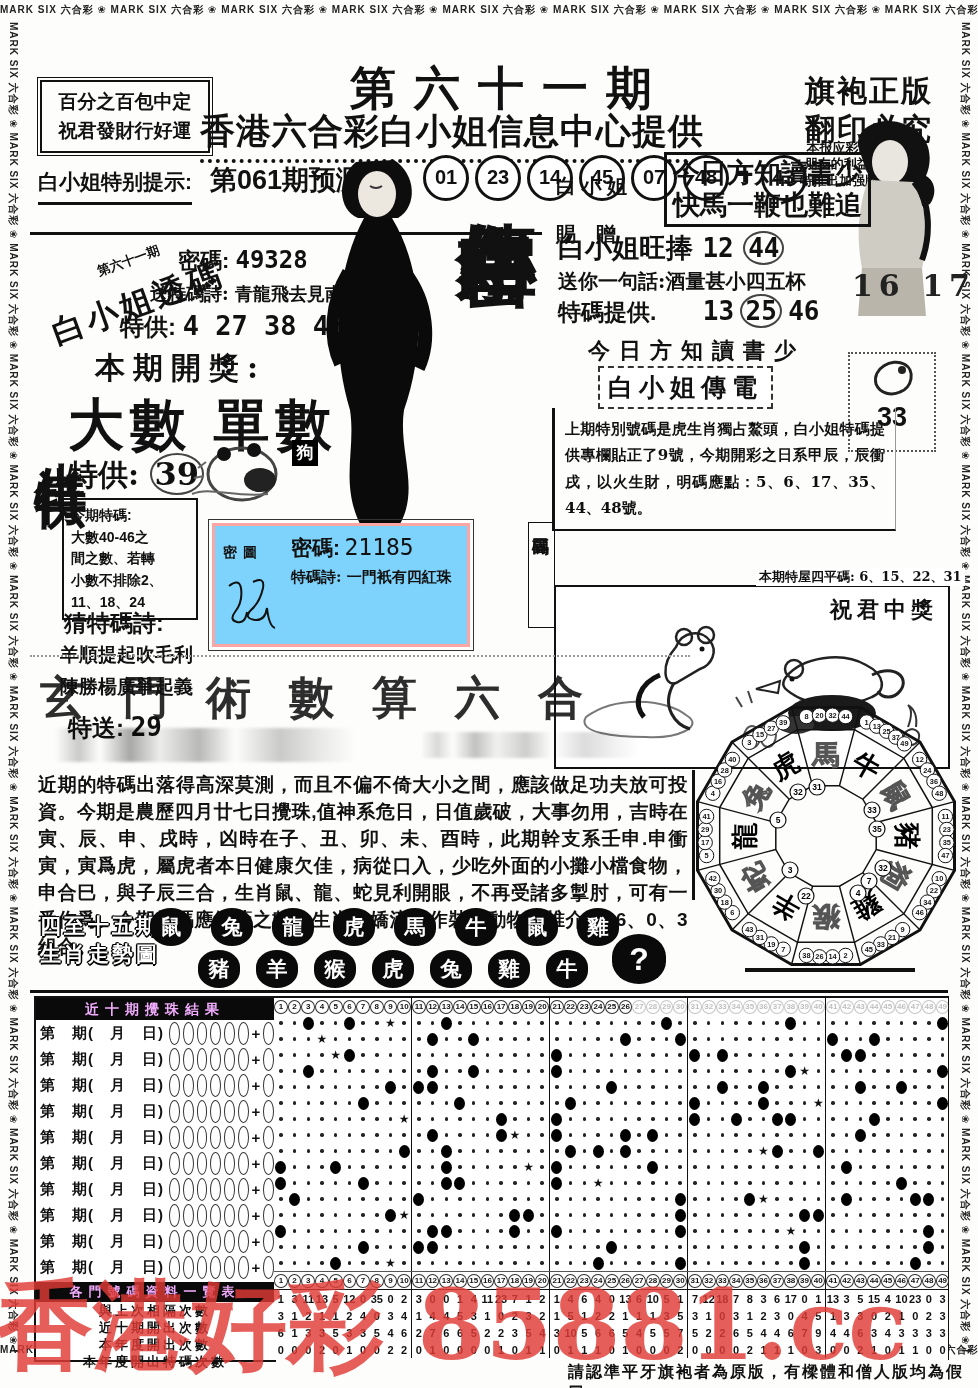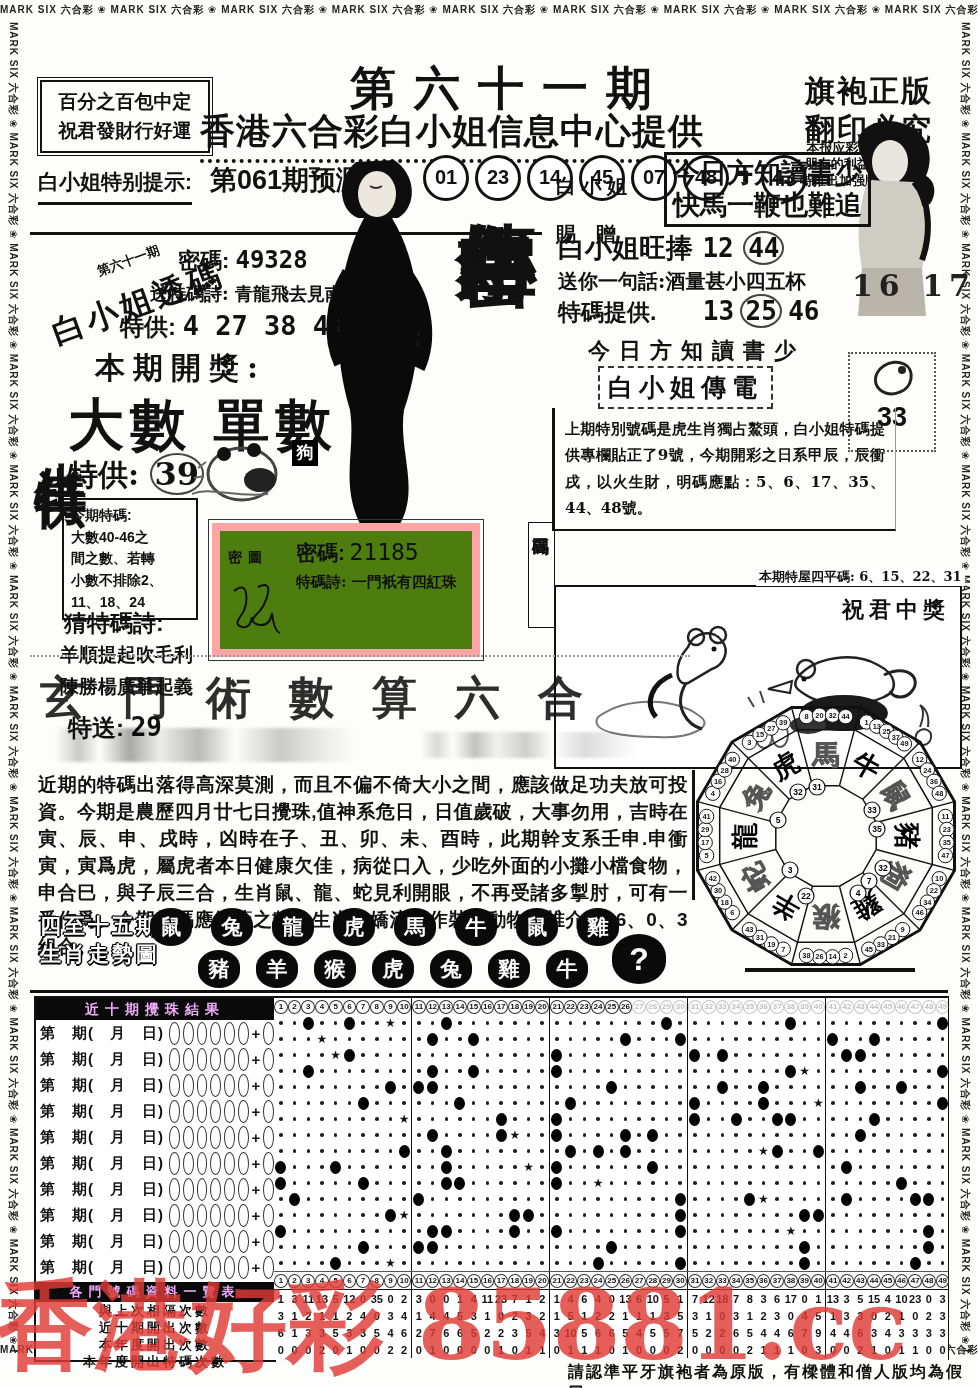--- a/index.html
+++ b/index.html
@@ -30,21 +30,21 @@
   .kv{font-size:22px;font-weight:800;}
   .bignum{font-size:56px;font-weight:900;letter-spacing:6px;white-space:nowrap;}
   .vert{writing-mode:vertical-rl;text-orientation:upright;}
   .tipbox{border:2px solid #111;padding:5px 7px;font-size:14px;font-weight:700;line-height:1.55;}
   
   .motto{border:3px solid #111;text-align:center;font-size:27px;font-weight:900;line-height:1.2;padding:2px 6px;white-space:nowrap;}
   .dashedbox{border:2px dashed #333;text-align:center;font-size:25px;font-weight:800;letter-spacing:6px;padding:3px 8px;background:#fff;}
   .telegram{border-left:3px solid #111;border-bottom:2px solid #111;border-right:1px solid #999;
             padding:8px 10px;font-size:15px;font-weight:700;line-height:1.75;text-align:justify;}
   .ring{border:2px solid #444;border-radius:50%;padding:0 3px;}
-  .ratbox{border:2px solid #111;background:#fff;padding-left:12px;}
+  .ratbox{border:2px solid #111;background:#fff;}
   
   .band{font-size:45px;font-weight:900;letter-spacing:38px;white-space:nowrap;opacity:.88;}
   .smudge{background:linear-gradient(90deg,#0000 0,#0003 8%,#0000 15%,#0005 25%,#0001 35%,#0004 48%,#0000 60%,#0003 75%,#0001 90%,#0000 100%);
           filter:blur(1.5px);border-radius:4px;}
   .article{font-size:19px;font-weight:700;line-height:1.42;text-align:justify;letter-spacing:.5px;}
   
   .outline-label{font-size:21px;font-weight:900;letter-spacing:3px;color:#fff;
       text-shadow:-1.5px 0 #000,1.5px 0 #000,0 -1.5px #000,0 1.5px #000,-1px -1px #000,1px 1px #000;line-height:1.35;}
   .badge{display:inline-block;background:#0a0a0a;color:#fff;border-radius:50% / 45%;
          text-align:center;font-weight:900;}
@@ -176,21 +176,21 @@
       <ellipse cx="99" cy="42" rx="19" ry="23" fill="#ece8e0"></ellipse>
       <path d="M92,34 q6,4 12,0" stroke="#333" stroke-width="2" fill="none"></path>
       <path d="M86,66 L114,66 C146,118 148,196 126,258 C120,298 142,336 122,372 L82,372 C62,330 78,298 72,258 C52,192 58,118 86,66 Z" fill="#0a0a0a"></path>
       <path d="M126,120 C150,150 152,190 140,216" stroke="#0a0a0a" stroke-width="14" fill="none"></path>
       <path d="M70,120 C52,150 50,186 62,212" stroke="#0a0a0a" stroke-width="12" fill="none"></path>
     </svg>
   </div>
   <div class="abs vert serif" style="left:444px;top:160px;font-size:80px;font-weight:900;height:480px;">白小姐傳密</div>
   <div class="abs vert serif" style="left:528px;top:522px;font-size:17px;font-weight:800;height:100px;border:1px solid #111;padding:2px 1px;">尋碼圖</div>
 
-  <div class="abs" style="left:212px;top:523px;width:252px;height:118px;border:8px solid #fca5a5;outline:1px solid #333;outline-offset:3px;background:#4d7c0f;">
+  <div class="abs" style="left:212px;top:523px;width:252px;height:118px;border:3px solid #fca5a5;outline:1px solid #333;outline-offset:3px;background:#7dd3fc;">
     <div class="abs serif" style="left:8px;top:18px;font-size:14px;font-weight:800;letter-spacing:6px;">密圖</div>
     <svg class="abs" style="left:4px;top:44px;" width="64" height="64" viewBox="0 0 64 64">
       <path d="M10,16 q10,-8 12,2 q2,14 -6,24 q-6,8 2,10 q8,2 10,-10 M34,12 q12,-6 10,6 q-3,14 -12,22 q-8,8 4,10 q10,1 12,-12 q2,18 8,20" stroke="#111" stroke-width="2" fill="none"></path>
     </svg>
     <div class="abs" style="left:76px;top:8px;">
       <span style="font-size:21px;font-weight:900;">密碼:</span>
       <span class="mono" style="font-size:23px;">21185</span>
     </div>
     <div class="abs serif" style="left:76px;top:42px;font-size:15px;font-weight:800;">
       <span>特碼詩:</span>

